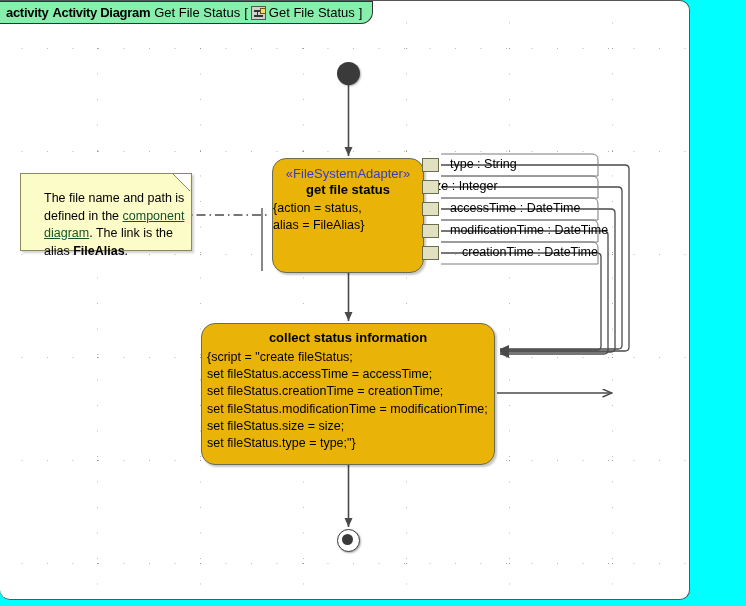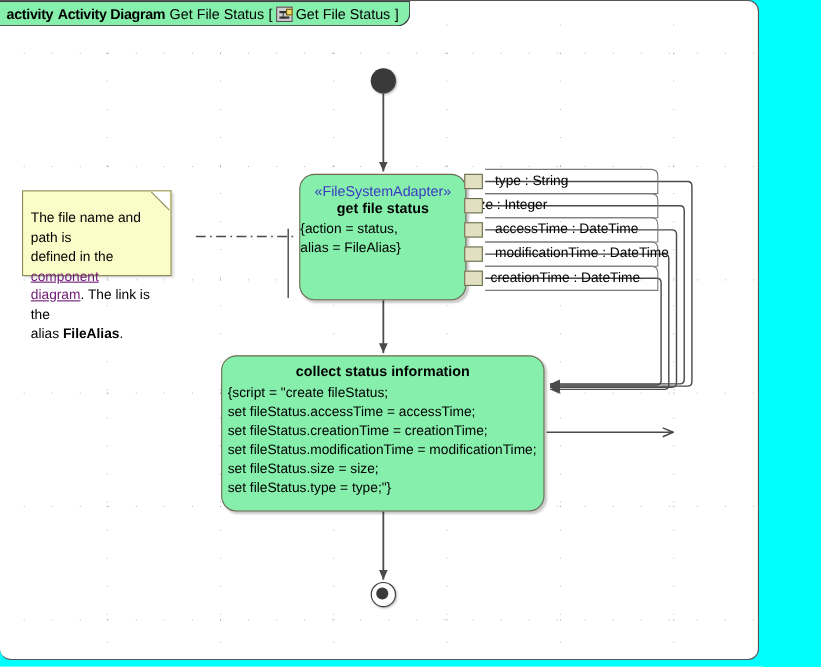--- a/index.html
+++ b/index.html
@@ -61,21 +61,21 @@
   }
   .mini-icon i{position:absolute;background:#333;display:block;}
   .mini-icon .bar1{left:2px;top:3px;width:7px;height:2px;}
   .mini-icon .bar2{left:2px;top:8px;width:9px;height:2px;}
   .mini-icon .stem{left:5px;top:3px;width:1px;height:7px;}
   .mini-icon .sq{left:8px;top:1px;width:4px;height:4px;background:#f5d96a;border:1px solid #6a5a10;}
 
   
   .node{position:absolute;box-sizing:border-box;}
   .actnode{
-    background:#86efac;
+    background:#eab308;
     border:1.5px solid #6b6b50;
     border-radius:14px;
     box-shadow:2px 2px 2px rgba(0,0,0,.22);
     z-index:5;
   }
   .stereo{
     color:#3A3AC0;font-size:13px;text-align:center;
     font-family:"Liberation Sans", sans-serif;
   }
   .title{font-weight:bold;font-size:13px;text-align:center;color:#000;}
@@ -103,31 +103,32 @@
   
   .pinlabel{
     position:absolute;font-size:12.5px;color:#000;
     padding-left:6px;box-sizing:border-box;
     z-index:4;white-space:nowrap;
     line-height:22px;
   }
 
   
   #note{
-    left:20px;top:172px;width:136px;height:78px;
+    left:20px;top:172px;width:172px;height:78px;
     background:#FCFCC8;
     border:1px solid #8a8a5a;
     box-shadow:2px 2px 2px rgba(0,0,0,.18);
     z-index:6;
+    padding-left:16px;
   }
   #note .txt{
     position:relative;padding:16px 6px 0 7px;
     font-size:12.5px;line-height:17.5px;color:#000;
   }
-  #note a{color:#701a75;text-decoration:underline;}
+  #note a{color:#14532d;text-decoration:underline;}
   #note b{font-weight:bold;}
 
   
   #objnode{
     left:610px;top:380px;width:136px;height:25px;
     background:#B8B8F0;border:1.5px solid #444;
     display:flex;align-items:center;justify-content:center;
     font-weight:bold;font-size:12.5px;color:#000;
     box-shadow:1px 1px 2px rgba(0,0,0,.22);
     z-index:7;
@@ -209,21 +210,21 @@
   <div class="pin" style="left:422px;top:157px;"></div>
   <div class="pin" style="left:422px;top:179px;"></div>
   <div class="pin" style="left:422px;top:201px;"></div>
   <div class="pin" style="left:422px;top:223px;"></div>
   <div class="pin" style="left:422px;top:245px;"></div>
 
   <div class="pinlabel" style="left:444px;top:152px;width:150px;height:22px;">type : String</div>
   <div class="pinlabel" style="left:420px;top:174px;width:150px;height:40px;">size : Integer</div>
   <div class="pinlabel" style="left:444px;top:218px;width:160px;height:22px;">modificationTime : DateTime</div>
   <div class="pinlabel" style="left:444px;top:196px;width:150px;height:22px;">accessTime : DateTime</div>
-  <div class="pinlabel" style="left:428px;top:240px;width:150px;height:22px;margin-left:12px;">creationTime : DateTime</div>
+  <div class="pinlabel" style="left:444px;top:240px;width:150px;height:22px;margin-left:12px;">creationTime : DateTime</div>
 
   <div class="node" id="note">
     <svg style="position:absolute;right:0;top:0;width:18px;height:18px;">
       <path d="M0,0 L17,17 L17,0 z" fill="#FFFFFF" stroke="none"></path>
       <path d="M0,0 L17,17" stroke="#8a8a5a" stroke-width="1" fill="none"></path>
       <path d="M0,0 L0,0" stroke="none"></path>
     </svg>
     <div class="txt">
       <span>The file name and path is</span><br>
       <span>defined in the </span><a href="#">component</a><br>

